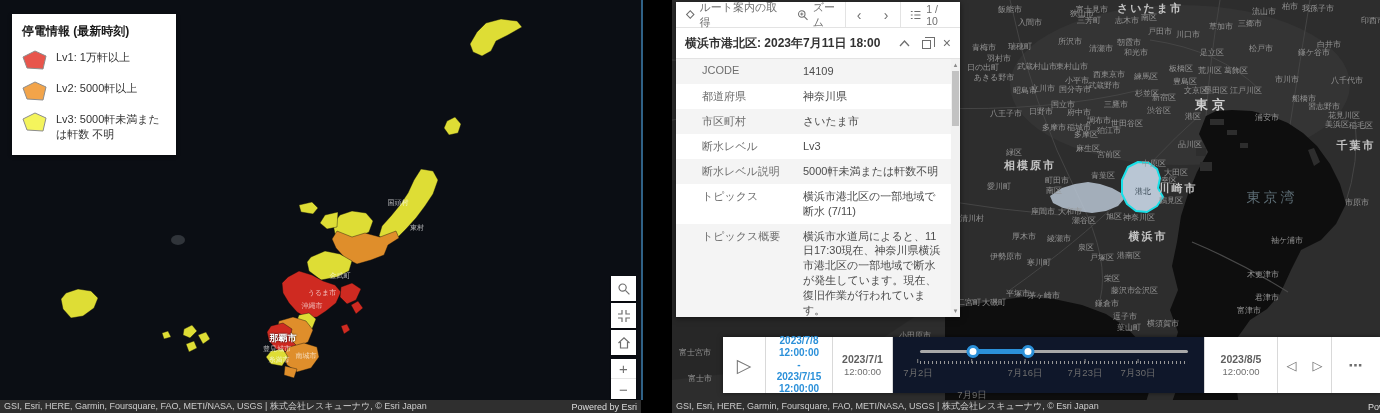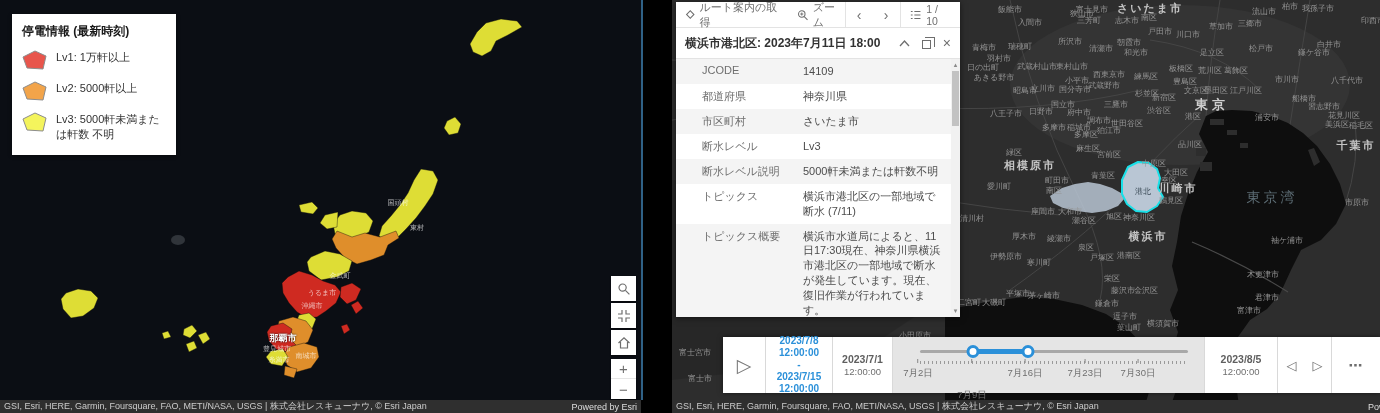--- a/index.html
+++ b/index.html
@@ -85,21 +85,21 @@
     display:flex; box-shadow:0 0 5px rgba(0,0,0,.5); color:#6e6e6e; }
   .tl-sec { border-right:1px solid #d9d9d9; display:flex; flex-direction:column;
     align-items:center; justify-content:center; }
   .tl-play { width:43px; font-size:19px; color:#787878; cursor:pointer; }
   .tl-range { width:67px; font-size:10px; font-weight:bold; color:var(--accent); line-height:1.2;
     text-align:center; }
   .tl-start,.tl-end { width:60px; text-align:center; line-height:1.25; }
   .tl-end { width:73px; }
   .tl-date { font-size:10.5px; font-weight:bold; color:#5f5f5f; }
   .tl-time { font-size:9.5px; color:#6e6e6e; }
-  .tl-slider { width:312px; background:#e5e5e5; position:relative; }
+  .tl-slider { width:312px; background:#0f172a; position:relative; }
   .track { position:absolute; left:27px; width:268px; top:13px; height:3px; background:#a8a8a8;
     border-radius:2px; }
   .range-fill { position:absolute; top:12px; height:5px; background:var(--accent); }
   .handle { position:absolute; top:8px; width:13px; height:13px; border-radius:50%; background:#fff;
     border:3px solid var(--accent); transform:translateX(-50%); cursor:pointer; }
   .minor-ticks { position:absolute; left:27px; width:268px; top:24px; height:3px;
     background:repeating-linear-gradient(90deg,#9a9a9a 0 1px,transparent 1px 4px); }
   .tick { position:absolute; top:22px; transform:translateX(-50%); display:flex;
     flex-direction:column; align-items:center; }
   .tick i { display:block; width:1px; height:4px; background:#888; }

